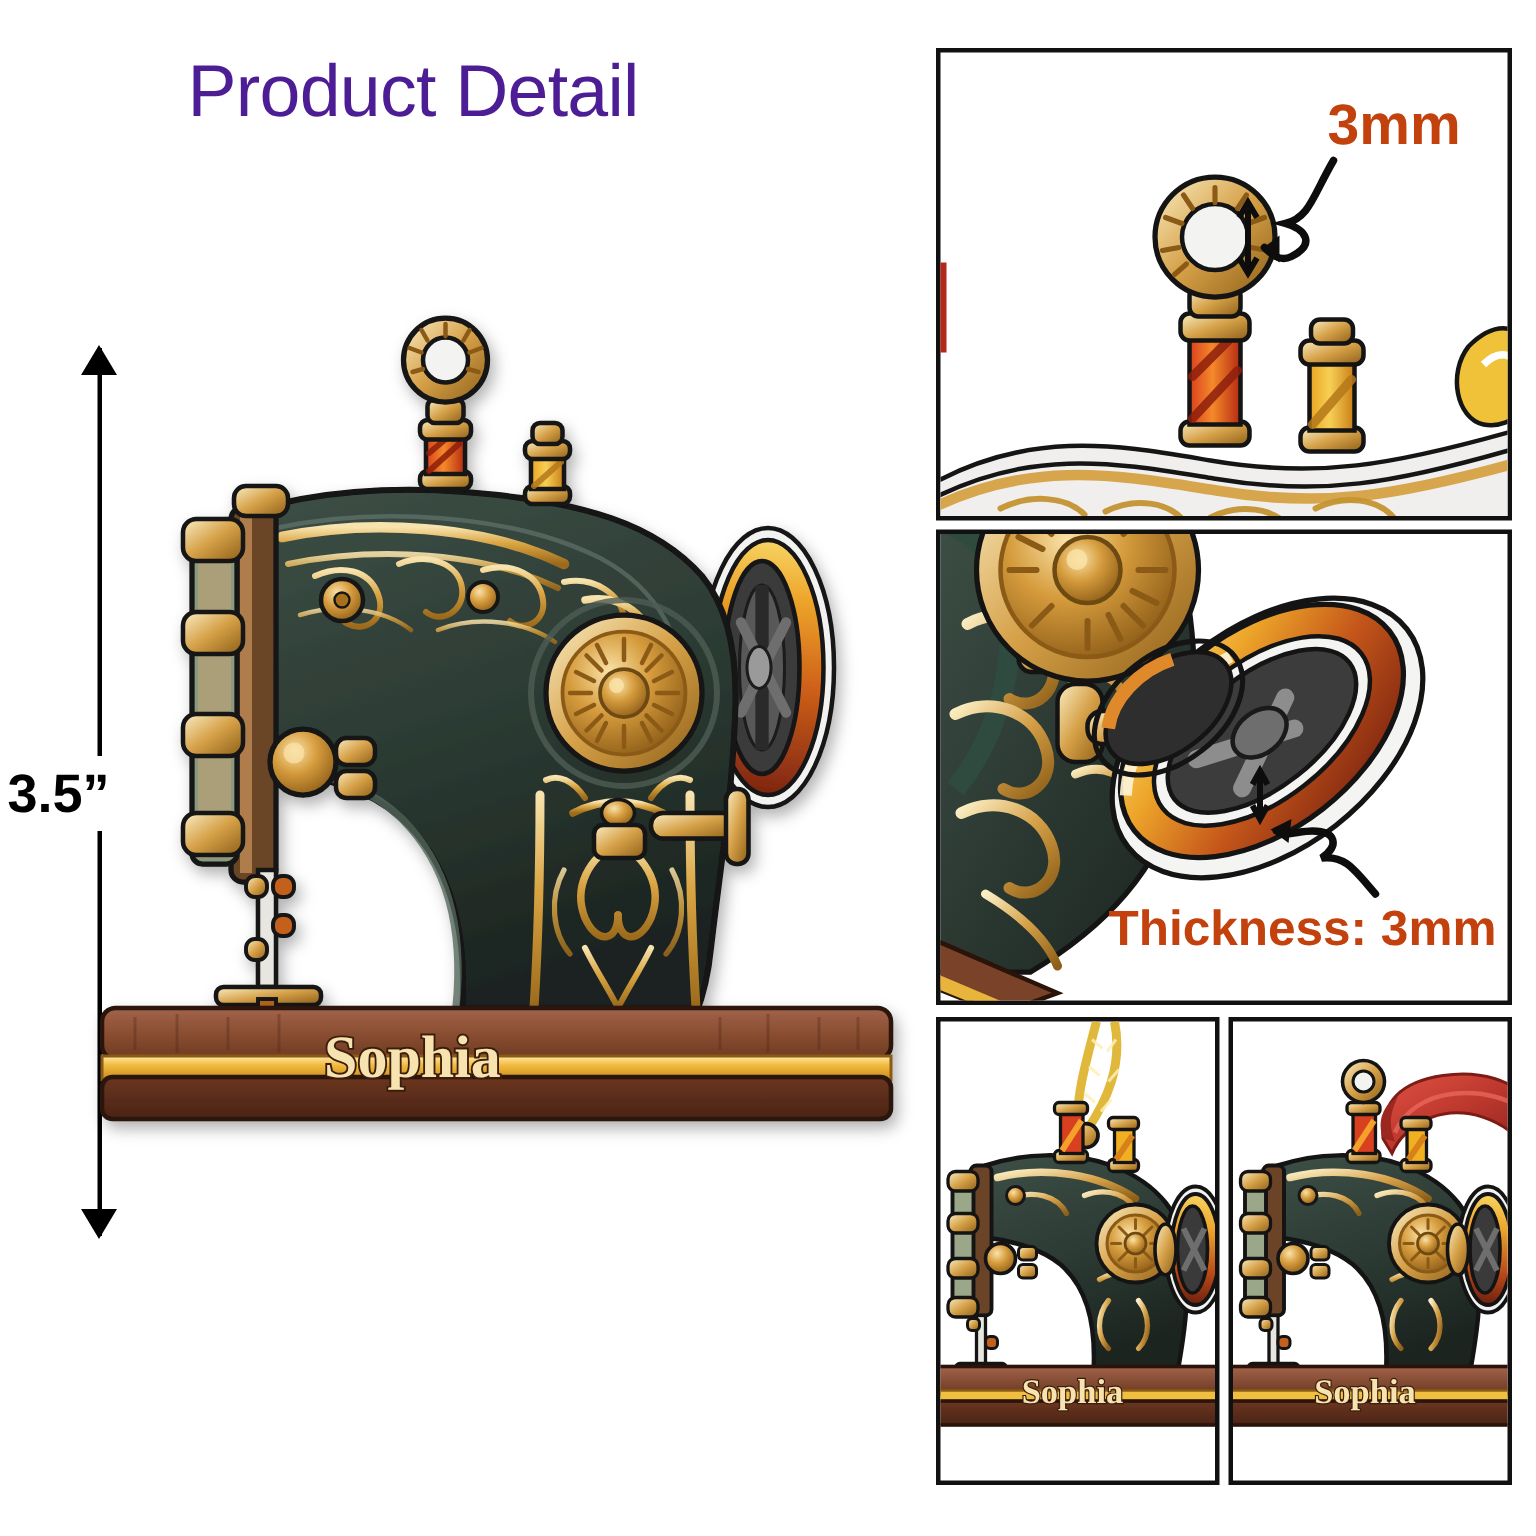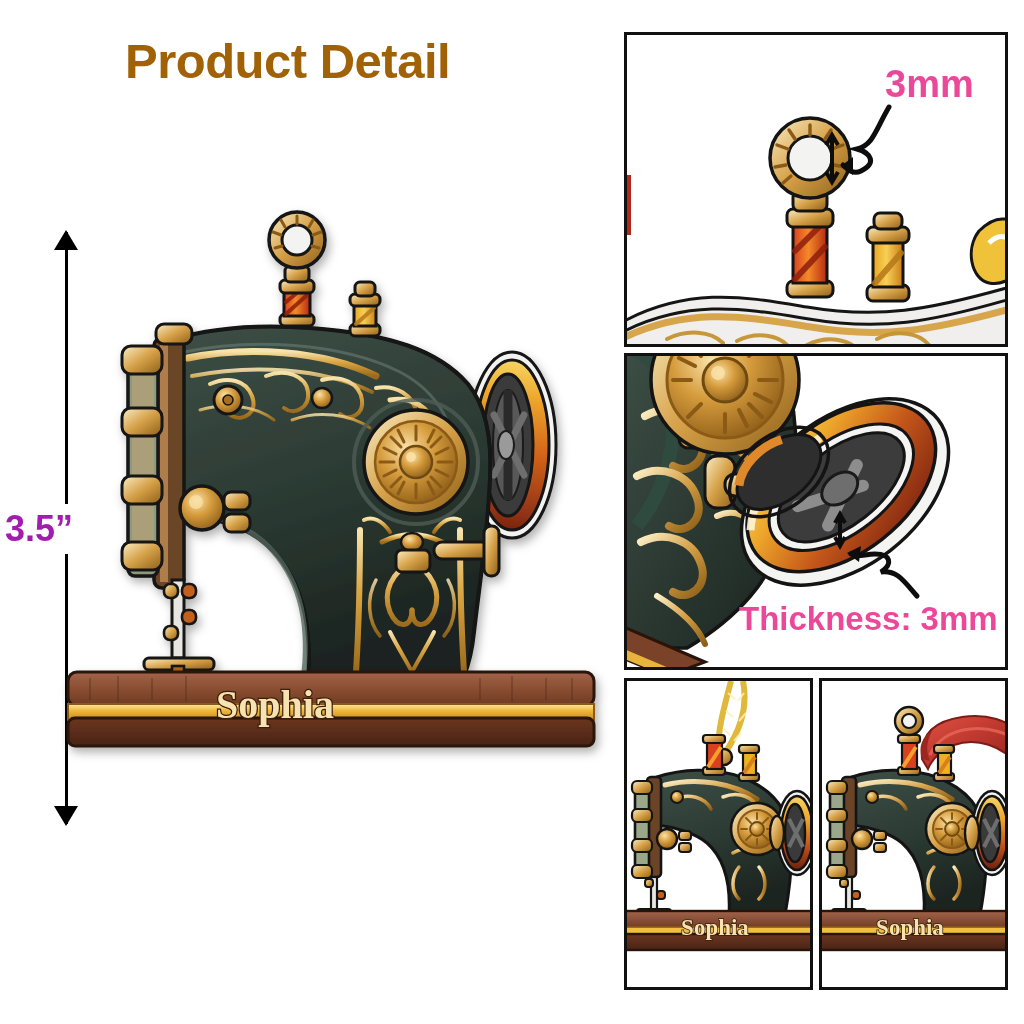--- a/index.html
+++ b/index.html
@@ -1,37 +1,37 @@
 <!DOCTYPE html>
 <html><head>
 <meta charset="utf-8">
 <style>
   html,body{margin:0;padding:0;}
   body{width:1024px;height:1024px;background:#ffffff;font-family:"Liberation Sans",sans-serif;overflow:hidden;position:relative;}
   .stage{position:absolute;inset:0;width:1024px;height:1024px;}
 
   
-  .page-title{position:absolute;left:125px;top:33px;font-size:49px;font-weight:700;color:#a16207;letter-spacing:-0.5px;white-space:nowrap;}
+  .page-title{position:absolute;left:125px;top:33px;font-size:49px;font-weight:400;color:#4c1d95;letter-spacing:-0.5px;white-space:nowrap;}
 
   
   .dim-wrap{position:absolute;left:28px;top:232px;width:66px;height:592px;}
   .dim-line{position:absolute;left:37px;top:0;width:3px;height:592px;background:#000;}
   .dim-arrow{position:absolute;left:26px;width:0;height:0;border-left:12px solid transparent;border-right:12px solid transparent;}
   .dim-arrow.up{top:-2px;border-bottom:20px solid #000;}
   .dim-arrow.down{bottom:-2px;border-top:20px solid #000;}
-  .dim-label{position:absolute;left:-26px;top:272px;font-size:36px;font-weight:700;color:#a21caf;background:#fff;padding:4px 3px;white-space:nowrap;}
+  .dim-label{position:absolute;left:-26px;top:272px;font-size:36px;font-weight:700;color:#000000;background:#fff;padding:4px 3px;white-space:nowrap;}
 
   
   .panel{position:absolute;background:#fff;border:3px solid #111;box-sizing:border-box;overflow:hidden;}
   #panel-top{left:624px;top:32px;width:384px;height:315px;}
   #panel-mid{left:624px;top:353px;width:384px;height:317px;}
   #panel-bl{left:624px;top:678px;width:189px;height:312px;}
   #panel-br{left:819px;top:678px;width:189px;height:312px;}
 
-  .callout-text{position:absolute;font-weight:700;color:#ec4899;white-space:nowrap;z-index:30;}
+  .callout-text{position:absolute;font-weight:700;color:#c2410c;white-space:nowrap;z-index:30;}
   #c-3mm{left:258px;top:28px;font-size:38px;}
   #c-thick{left:64px;top:244px;font-size:33px;margin-left:48px;}
 
   svg{display:block;overflow:visible;}
   .sv{position:absolute;left:0;top:0;}
 </style>
 </head>
 <body>
 
 <div class="stage">

